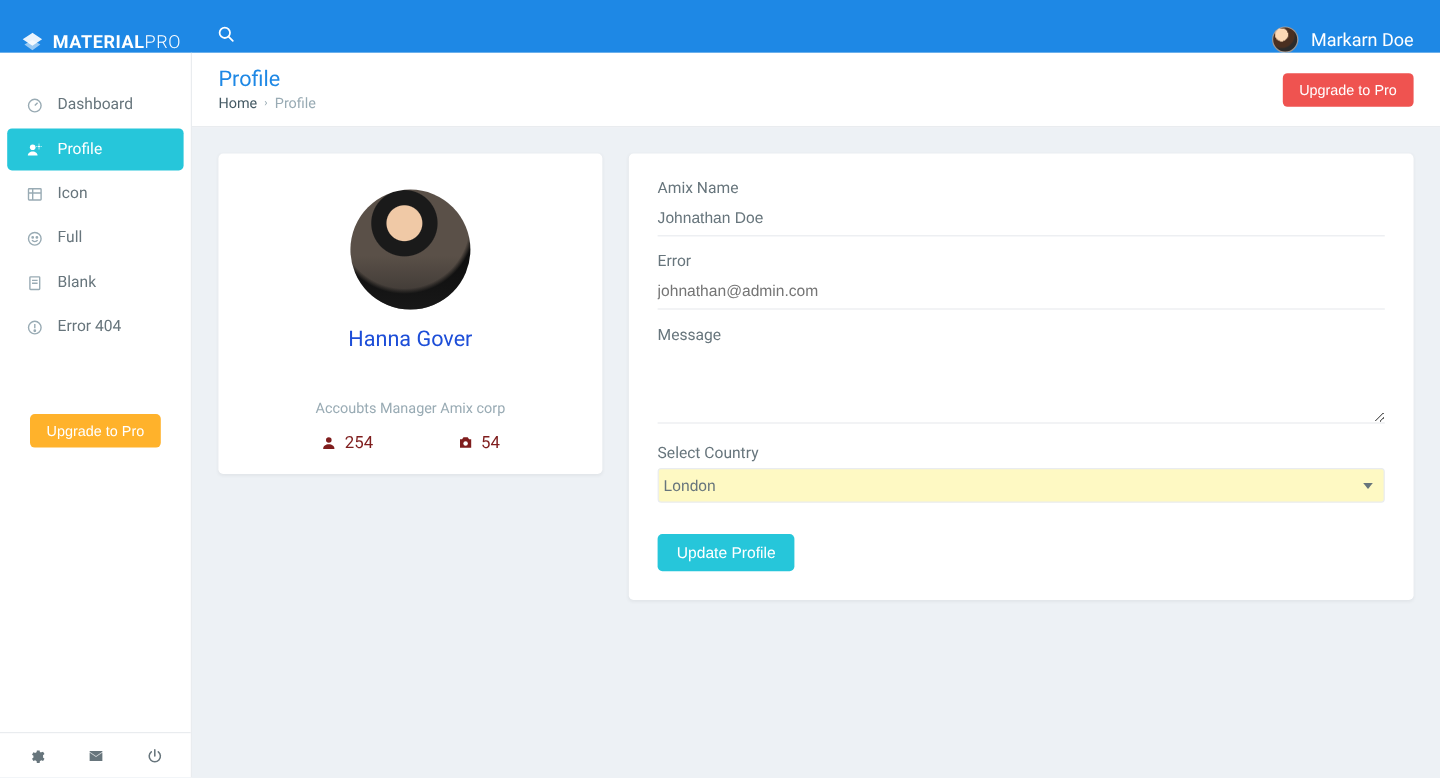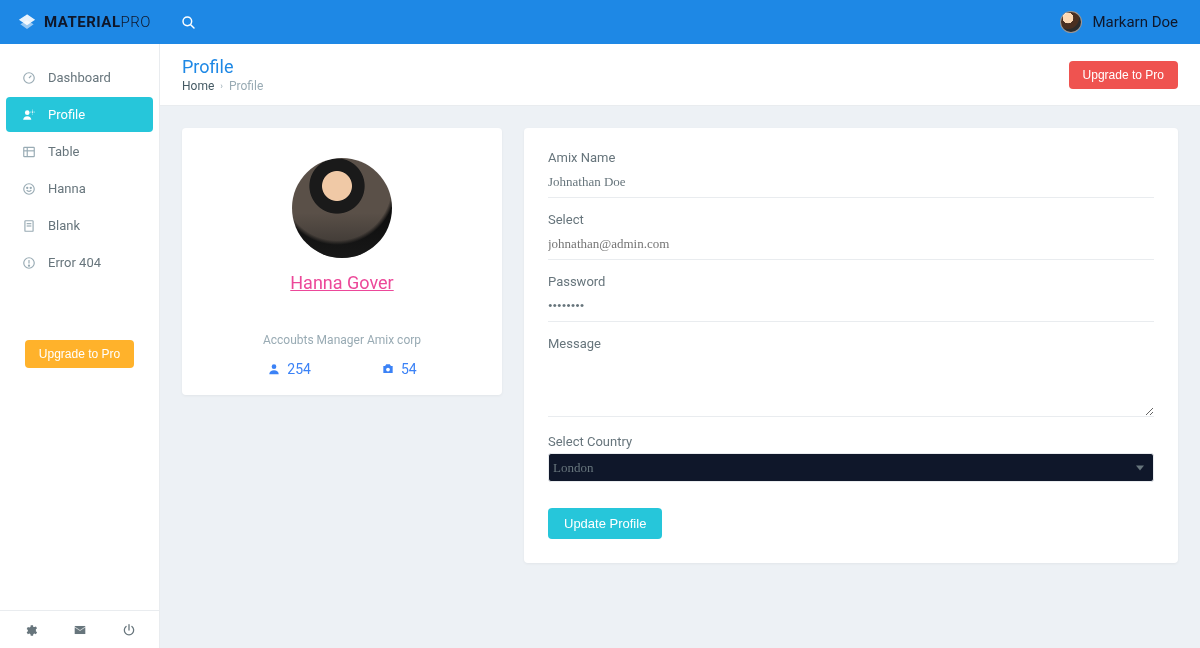--- a/index.html
+++ b/index.html
@@ -1,36 +1,36 @@
 <!DOCTYPE html>
 <html><head>
 <meta charset="utf-8">
 <style>
 * { box-sizing: border-box; margin: 0; padding: 0; }
 body { font-family: -apple-system, BlinkMacSystemFont, "Segoe UI", Roboto, "Helvetica Neue", Arial, sans-serif; background: #edf1f5; color: #67757c; font-size: 14px; }
 .app { display: flex; flex-direction: column; height: 648px; width: 1200px; overflow: hidden; }
 
 
-.topbar { height: 44px; background: #1e88e5; display: flex; align-items: center; color: #0f172a; flex-shrink: 0; }
+.topbar { height: 44px; background: #1e88e5; display: flex; align-items: flex-end; color: #ffffff; flex-shrink: 0; }
 .brand { width: 160px; display: flex; align-items: center; padding-left: 18px; font-weight: 400; letter-spacing: .5px; font-size: 15px; }
 .brand-logo { margin-right: 8px; display: inline-flex; }
 .brand-text b { font-weight: 700; }
 .brand-text span { font-weight: 300; }
 .topbar-left { display: flex; align-items: center; padding-left: 12px; }
 .topbar-right { margin-left: auto; display: flex; align-items: center; padding-right: 22px; gap: 10px; }
 .search-btn { background: none; border: 0; color: #fff; cursor: pointer; padding: 8px; display: flex; }
 .user-avatar { width: 22px; height: 22px; border-radius: 50%; background: radial-gradient(circle at 35% 30%, #fdd9b5 0 28%, #4a2f20 29% 55%, #2b2b2b 60%); border: 1px solid rgba(255,255,255,.5); }
 .user-name { font-size: 15px; }
 
 
 .body { display: flex; flex: 1; min-height: 0; }
 
 
 .sidebar { width: 160px; background: #fff; display: flex; flex-direction: column; border-right: 1px solid #e9ecef; }
-.nav { list-style: none; padding-top: 14px; flex: 1; }
+.nav { list-style: none; padding-top: 24px; flex: 1; }
 .nav-item { display: flex; align-items: center; padding: 10px 14px; color: #67757c; font-size: 13px; cursor: pointer; border-radius: 4px; margin: 2px 6px; }
 .nav-item.active { background: #26c6da; color: #fff; }
 .nav-item .nav-icon { width: 18px; margin-right: 10px; display: inline-flex; justify-content: center; color: #99abb4; }
 .nav-item.active .nav-icon { color: #fff; }
 .sidebar-upgrade { text-align: center; margin-top: 40px; }
 .upgrade-btn-side { background: #ffb22b; color: #fff; border: 0; padding: 7px 14px; border-radius: 4px; font-size: 12px; cursor: pointer; }
 
 
 .sidebar-footer { height: 38px; border-top: 1px solid #e9ecef; display: flex; align-items: center; justify-content: space-around; padding: 0 6px; }
 .footer-icon { color: #67757c; cursor: pointer; display: flex; padding: 6px; }
@@ -45,31 +45,31 @@
 .upgrade-btn-top { background: #ef5350; color: #fff; border: 0; padding: 7px 14px; border-radius: 4px; font-size: 12px; cursor: pointer; align-self: center; }
 
 .content { padding: 22px; display: flex; gap: 22px; align-items: flex-start; }
 
 
 .card { background: #fff; border-radius: 4px; box-shadow: 0 1px 3px rgba(0,0,0,.05); }
 
 .profile-card { width: 320px; text-align: center; padding: 30px 20px 18px; }
 .profile-avatar { width: 100px; height: 100px; border-radius: 50%; margin: 0 auto 14px; background: radial-gradient(circle at 45% 28%, #f0c9a6 0 16%, #1a1a1a 17% 30%, #5a5048 31% 60%, #0e0e0e 65%); background-size: cover; position: relative; overflow: hidden; }
 .profile-avatar::after{ content:""; position:absolute; inset:0; background: linear-gradient(180deg, rgba(0,0,0,0) 55%, rgba(30,30,30,.6) 100%);}
-.profile-name { font-size: 18px; color: #ec4899; font-weight: 400; margin-bottom: 4px; text-decoration: underline; }
+.profile-name { font-size: 18px; color: #1d4ed8; font-weight: 400; margin-bottom: 4px; }
 .profile-role { font-size: 12px; color: #99abb4; margin-bottom: 14px; margin-top: 40px; }
-.profile-stats { display: flex; justify-content: center; gap: 70px; font-size: 14px; color: #3b82f6; }
+.profile-stats { display: flex; justify-content: center; gap: 70px; font-size: 14px; color: #7f1d1d; }
 .profile-stats .stat { display: flex; align-items: center; gap: 6px; }
 
 .form-card { flex: 1; padding: 22px 24px 24px; min-width: 0; }
 .form-group { margin-bottom: 4px; }
 .form-group label { display: block; color: #67757c; font-size: 13px; margin-bottom: 4px; }
-.form-control { width: 100%; border: 0; border-bottom: 1px solid #e9ecef; padding: 5px 0 7px; font-size: 13px; color: #67757c; background: transparent; outline: none; font-family: Liberation Serif, serif; }
+.form-control { width: 100%; border: 0; border-bottom: 1px solid #e9ecef; padding: 5px 0 7px; font-size: 13px; color: #67757c; background: transparent; outline: none; font-family: Liberation Sans, sans-serif; }
 textarea.form-control { resize: vertical; height: 62px; }
-select.form-control { appearance: none; padding: 6px 4px; background: #0f172a; border: 1px solid #e9ecef; border-radius: 3px; }
+select.form-control { appearance: none; padding: 6px 4px; background: #fef9c3; border: 1px solid #e9ecef; border-radius: 3px; }
 .select-wrap { position: relative; }
 .select-wrap::after { content: ""; position: absolute; right: 10px; top: 50%; width: 0; height: 0; border-left: 4px solid transparent; border-right: 4px solid transparent; border-top: 5px solid #67757c; transform: translateY(-50%); pointer-events: none; }
 .fg-space { margin-bottom: 14px; }
 .submit-btn { background: #26c6da; color: #fff; border: 0; padding: 8px 16px; border-radius: 4px; font-size: 13px; cursor: pointer; margin-top: 12px; }
 
 svg { display: block; }
 </style>
 </head>
 <body>
 
@@ -124,32 +124,32 @@
           <span>Profile</span>
         </li>
         <li class="nav-item">
           <span class="nav-icon">
               <svg width="14" height="14" viewBox="0 0 24 24" fill="none" stroke="currentColor" stroke-width="2">
                 <rect x="3" y="4" width="18" height="16" rx="1"></rect>
                 <line x1="3" y1="10" x2="21" y2="10"></line>
                 <line x1="9" y1="4" x2="9" y2="20"></line>
               </svg>
             </span>
-          <span>Table</span>
+          <span>Icon</span>
         </li>
         <li class="nav-item">
           <span class="nav-icon">
               <svg width="14" height="14" viewBox="0 0 24 24" fill="none" stroke="currentColor" stroke-width="2">
                 <circle cx="12" cy="12" r="9"></circle>
                 <path d="M8 14s1.5 2 4 2 4-2 4-2"></path>
                 <circle cx="9" cy="10" r="1" fill="currentColor"></circle>
                 <circle cx="15" cy="10" r="1" fill="currentColor"></circle>
               </svg>
             </span>
-          <span>Hanna</span>
+          <span>Full</span>
         </li>
         <li class="nav-item">
           <span class="nav-icon">
               <svg width="14" height="14" viewBox="0 0 24 24" fill="none" stroke="currentColor" stroke-width="2">
                 <rect x="5" y="3" width="14" height="18" rx="1"></rect>
                 <line x1="8" y1="8" x2="16" y2="8"></line>
                 <line x1="8" y1="12" x2="16" y2="12"></line>
               </svg>
             </span>
           <span>Blank</span>
@@ -229,26 +229,22 @@
             </div>
           </div>
         </div>
 
         <div class="card form-card">
           <div class="form-group fg-space">
             <label>Amix Name</label>
             <input class="form-control" value="Johnathan Doe" style="">
           </div>
           <div class="form-group fg-space">
-            <label>Select</label>
+            <label>Error</label>
             <input class="form-control" placeholder="johnathan@admin.com" style="">
-          </div>
-          <div class="form-group fg-space">
-            <label>Password</label>
-            <input type="password" class="form-control" value="password" style="">
           </div>
           <div class="form-group fg-space">
             <label>Message</label>
             <textarea class="form-control" style=""></textarea>
           </div>
           <div class="form-group fg-space">
             <label>Select Country</label>
             <div class="select-wrap">
               <select class="form-control">
                 <option>London</option>

